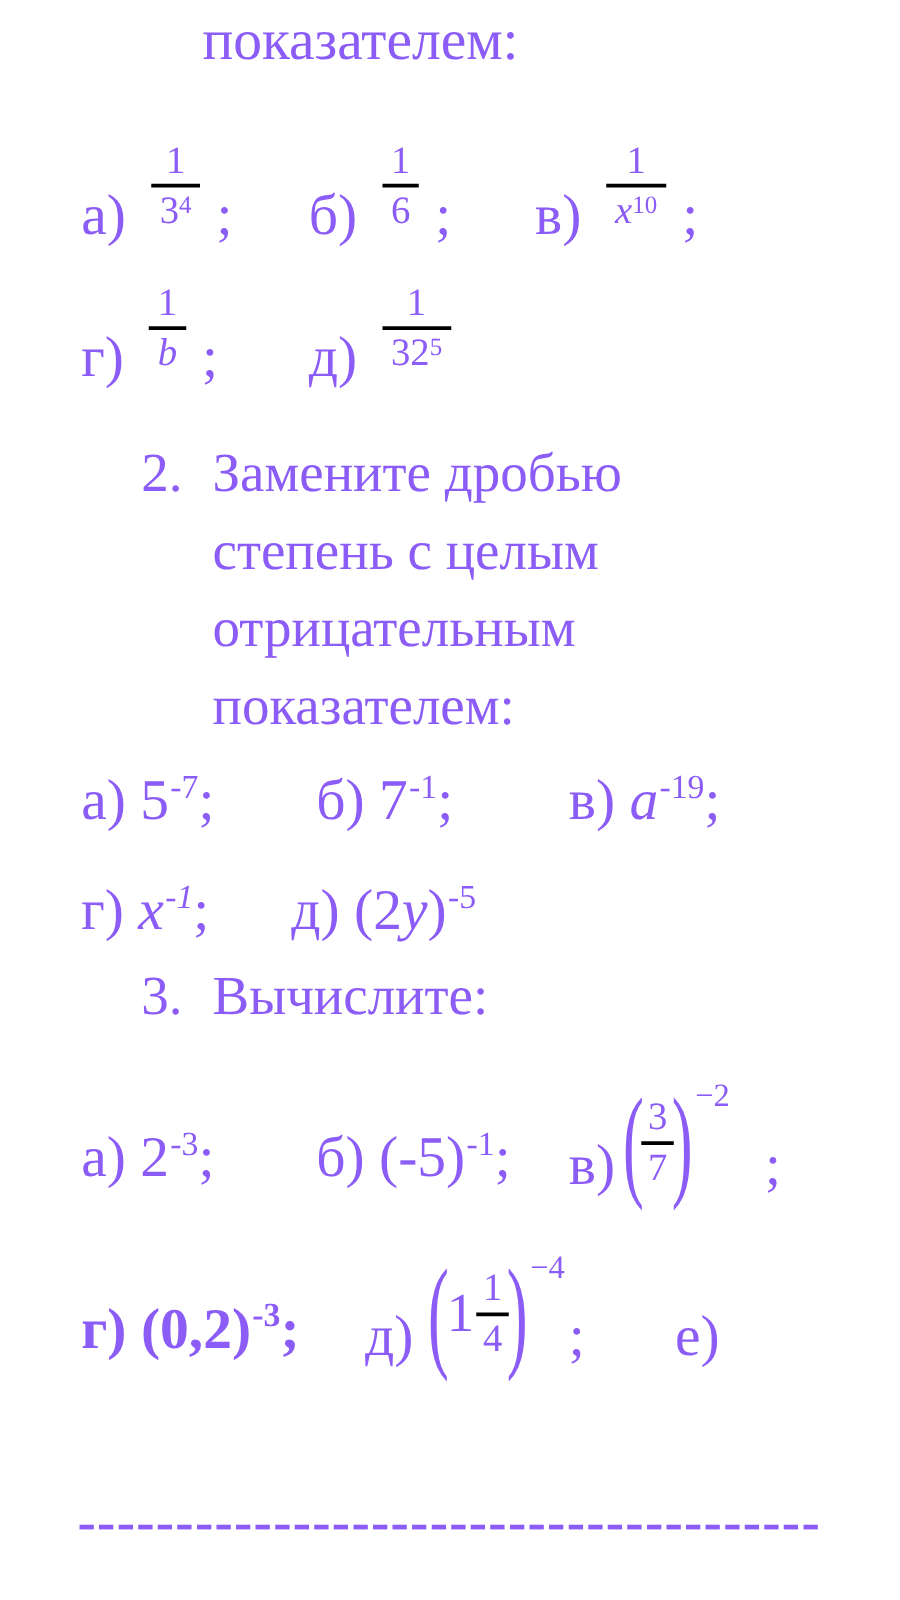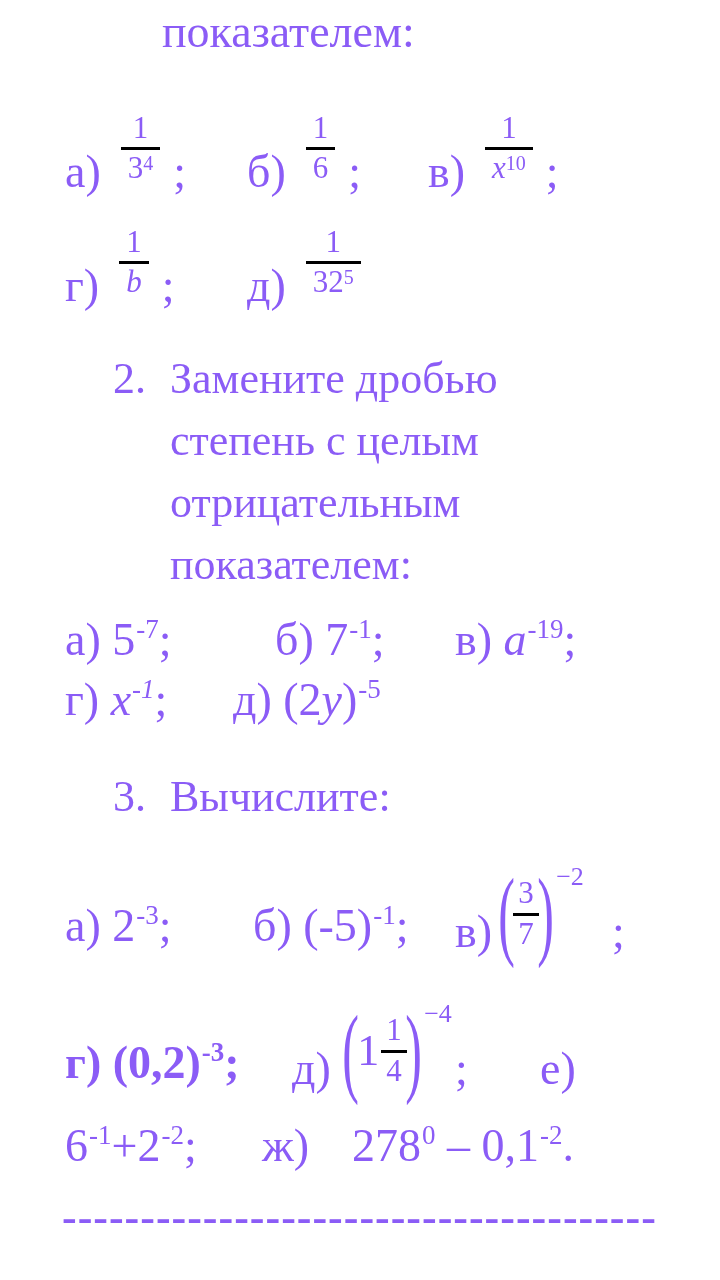--- a/index.html
+++ b/index.html
@@ -92,25 +92,25 @@
     <span>
       <span style="display:block;">Замените дробью</span>
       <span style="display:block;">степень с целым</span>
       <span style="display:block;">отрицательным</span>
       <span style="display:block;">показателем:</span>
     </span>
   </div>
 
   <div class="abs" style="top:612px;width:720px;height:58px;">
     <span class="abs item" style="left:65px;"><span>а) </span><span>5</span><span class="sup">-7</span><span>;</span></span>
-    <span class="abs item" style="left:253px;margin-left:22px;"><span>б) </span><span>7</span><span class="sup">-1</span><span>;</span></span>
+    <span class="abs item" style="left:253px;"><span>б) </span><span>7</span><span class="sup">-1</span><span>;</span></span>
     <span class="abs item" style="left:455px;"><span>в) </span><span class="it">a</span><span class="sup">-19</span><span>;</span></span>
   </div>
 
-  <div class="abs" style="top:672px;width:619px;height:58px;">
+  <div class="abs" style="top:700px;width:619px;height:58px;">
     <span class="abs item" style="left:65px;"><span>г) </span><span class="it">x</span><span class="sup it">-1</span><span>;</span></span>
     <span class="abs item" style="left:233px;"><span>д) </span><span>(2</span><span class="it">y</span><span>)</span><span class="sup">-5</span></span>
   </div>
 
   <div class="abs thead" style="left:113px;top:766px;">
     <span class="tnum">3.</span>
     <span>Вычислите:</span>
   </div>
 
   <div class="abs" style="top:850px;width:720px;height:118px;">
@@ -139,21 +139,16 @@
         <span class="num">1</span>
         <span class="den">4</span>
       </span>
       <span class="paren">)</span>
       <span class="bfsup">−4</span>
     </span>
     <span class="abs item" style="left:455px;bottom:8px;">;</span>
     <span class="abs item" style="left:540px;bottom:8px;">е)</span>
   </div>
 
-  <div class="abs" style="top:1118px;width:720px;height:60px;">
-    <span class="abs item" style="left:65px;"><span>6</span><span class="sup">-1</span><span>+2</span><span class="sup">-2</span><span>;</span></span>
-    <span class="abs item" style="left:262px;">ж)</span>
-    <span class="abs item" style="left:352px;"><span>278</span><span class="sup">0</span><span> – 0,1</span><span class="sup">-2</span><span>.</span></span>
-  </div>
 
   <div class="abs divider" style="left:62px;top:1192px;">--------------------------------------</div>
 
 </div>
 
 </body></html>

